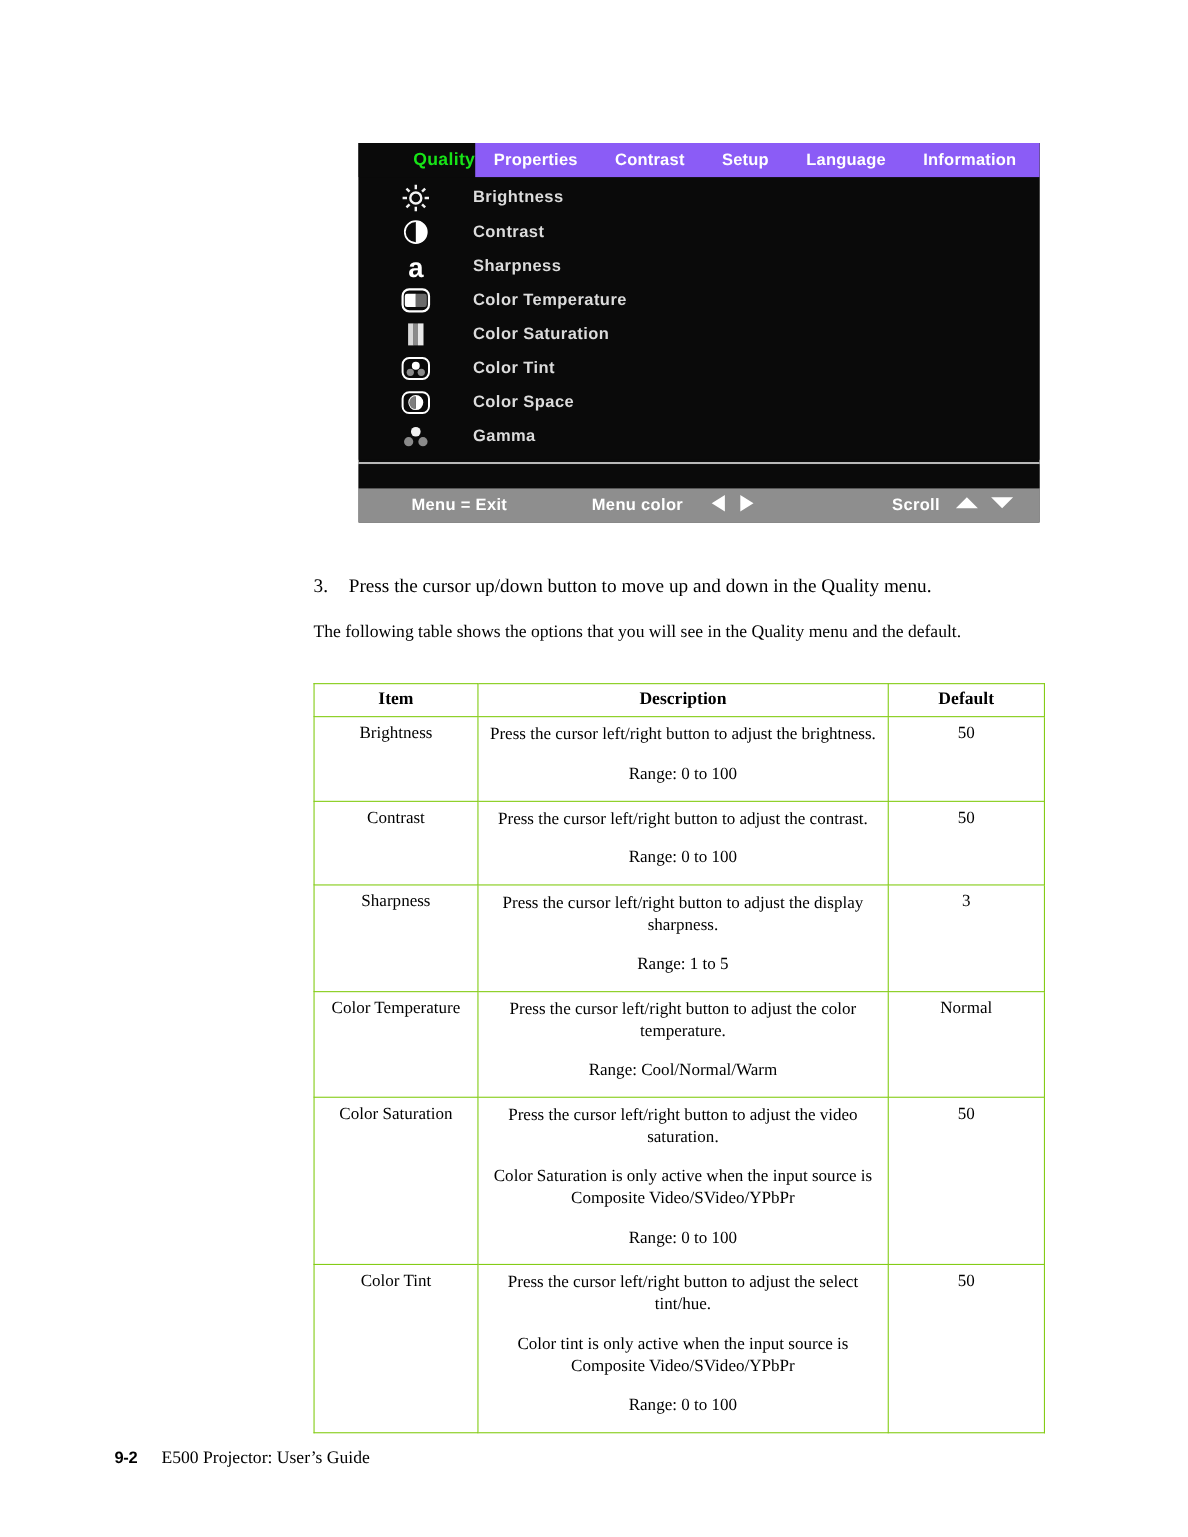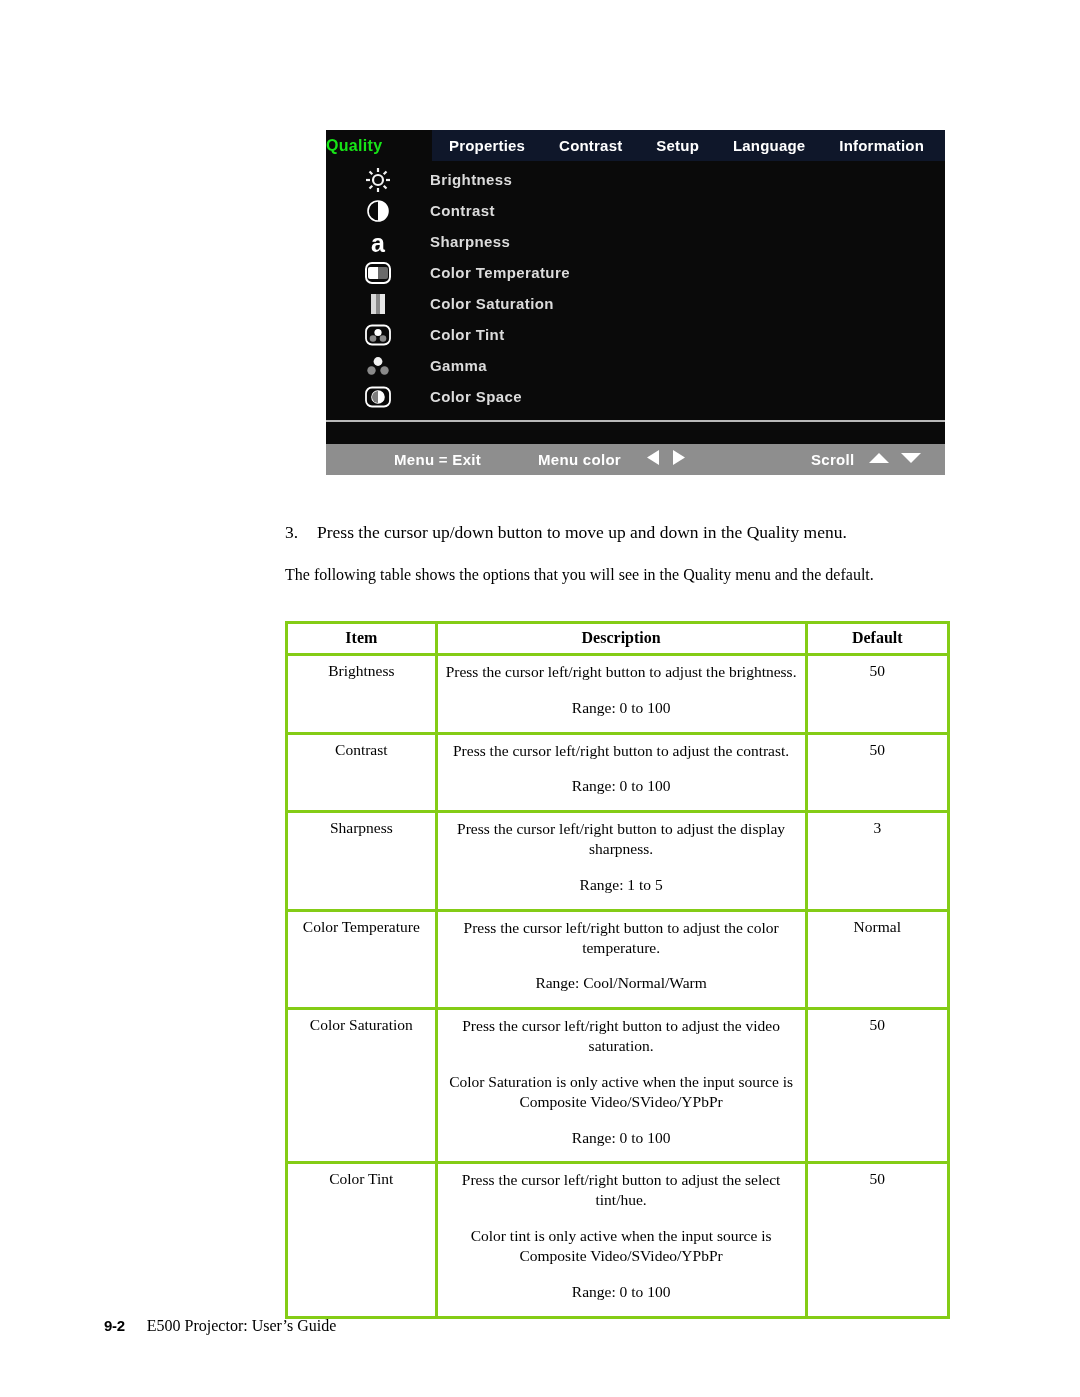--- a/index.html
+++ b/index.html
@@ -29,30 +29,30 @@
     position: relative;
     height: 31px;
     background: #0a0a0a;
     display: flex;
     align-items: stretch;
   }
   .osd-tab-active {
     width: 106px;
     display: flex;
     align-items: center;
-    justify-content: flex-start;
+    justify-content: flex-end;
     color: #17e417;
     font-size: 16px;
     font-weight: bold;
     letter-spacing: 0.3px;
     background: #0a0a0a;
   }
   .osd-tabs-rest {
     flex: 1;
-    background: #0f172a;
+    background: #8b5cf6;
     display: flex;
     align-items: center;
     justify-content: space-around;
     padding: 0 4px 0 0;
   }
   .osd-tab {
     color: #ffffff;
     font-size: 15px;
     font-weight: bold;
     letter-spacing: 0.2px;
@@ -100,21 +100,21 @@
     align-items: center;
     position: relative;
   }
   .osd-foot-text {
     color: #ffffff;
     font-size: 15px;
     font-weight: bold;
     letter-spacing: 0.3px;
     white-space: nowrap;
   }
-  .foot-exit  { position: absolute; left: 48px; margin-left: 20px; }
+  .foot-exit  { position: absolute; left: 48px; }
   .foot-select{ position: absolute; left: 212px; }
   .foot-arrows-lr { position: absolute; left: 320px; display: flex; gap: 10px; align-items: center; }
   .foot-scroll{ position: absolute; left: 485px; }
   .foot-arrows-ud { position: absolute; left: 542px; display: flex; gap: 10px; align-items: center; }
 
   
   .step {
     position: absolute;
     left: 285px;
     top: 521px;
@@ -142,21 +142,21 @@
   
   table.qtable {
     position: absolute;
     left: 285px;
     top: 621px;
     width: 665px;
     border-collapse: collapse;
     font-size: 15.5px;
   }
   table.qtable td, table.qtable th {
-    border: 3px solid #84cc16;
+    border: 1px solid #84cc16;
     vertical-align: top;
     padding: 6px 6px 14px 6px;
     margin-top: 45px;
   }
   table.qtable thead th {
     text-align: center;
     font-weight: bold;
     padding: 5px 4px 6px 4px;
     font-size: 16px;
   }
@@ -270,41 +270,41 @@
           <circle cx="14" cy="8.5" r="3.6" fill="#ffffff"></circle>
           <circle cx="9" cy="14.5" r="3.3" fill="#8a8a8a"></circle>
           <circle cx="19" cy="14.5" r="3.3" fill="#8a8a8a"></circle>
         </svg>
       </span>
       <span class="osd-label">Color Tint</span>
     </div>
 
     <div class="osd-row">
       <span class="osd-icon">
-        <svg width="26" height="22" viewBox="0 0 26 22">
-          <circle cx="13" cy="6.5" r="4.4" fill="#f2f2f2"></circle>
-          <circle cx="6.5" cy="15.5" r="4.2" fill="#8a8a8a"></circle>
-          <circle cx="19.5" cy="15.5" r="4.2" fill="#8a8a8a"></circle>
-        </svg>
-      </span>
-      <span class="osd-label">Gamma</span>
-    </div>
-
-    <div class="osd-row">
-      <span class="osd-icon">
         <svg width="28" height="22" viewBox="0 0 28 22">
           <rect x="2" y="1.5" width="24" height="19" rx="6" fill="none" stroke="#ffffff" stroke-width="1.8"></rect>
           <circle cx="14" cy="11" r="6" fill="none" stroke="#ffffff" stroke-width="1.6"></circle>
           <path d="M14 5 A6 6 0 0 1 14 17 Z" fill="#ffffff"></path>
           <path d="M14 5 A6 6 0 0 0 14 17 Z" fill="#7d7d7d"></path>
         </svg>
       </span>
       <span class="osd-label">Color Space</span>
     </div>
 
+    <div class="osd-row">
+      <span class="osd-icon">
+        <svg width="26" height="22" viewBox="0 0 26 22">
+          <circle cx="13" cy="6.5" r="4.4" fill="#f2f2f2"></circle>
+          <circle cx="6.5" cy="15.5" r="4.2" fill="#8a8a8a"></circle>
+          <circle cx="19.5" cy="15.5" r="4.2" fill="#8a8a8a"></circle>
+        </svg>
+      </span>
+      <span class="osd-label">Gamma</span>
+    </div>
+
 
   </div>
 
   <div class="osd-divider"></div>
   <div class="osd-gap"></div>
 
   <div class="osd-footer">
     <span class="osd-foot-text foot-exit">Menu = Exit</span>
 
     <span class="osd-foot-text foot-select">Menu color</span>

